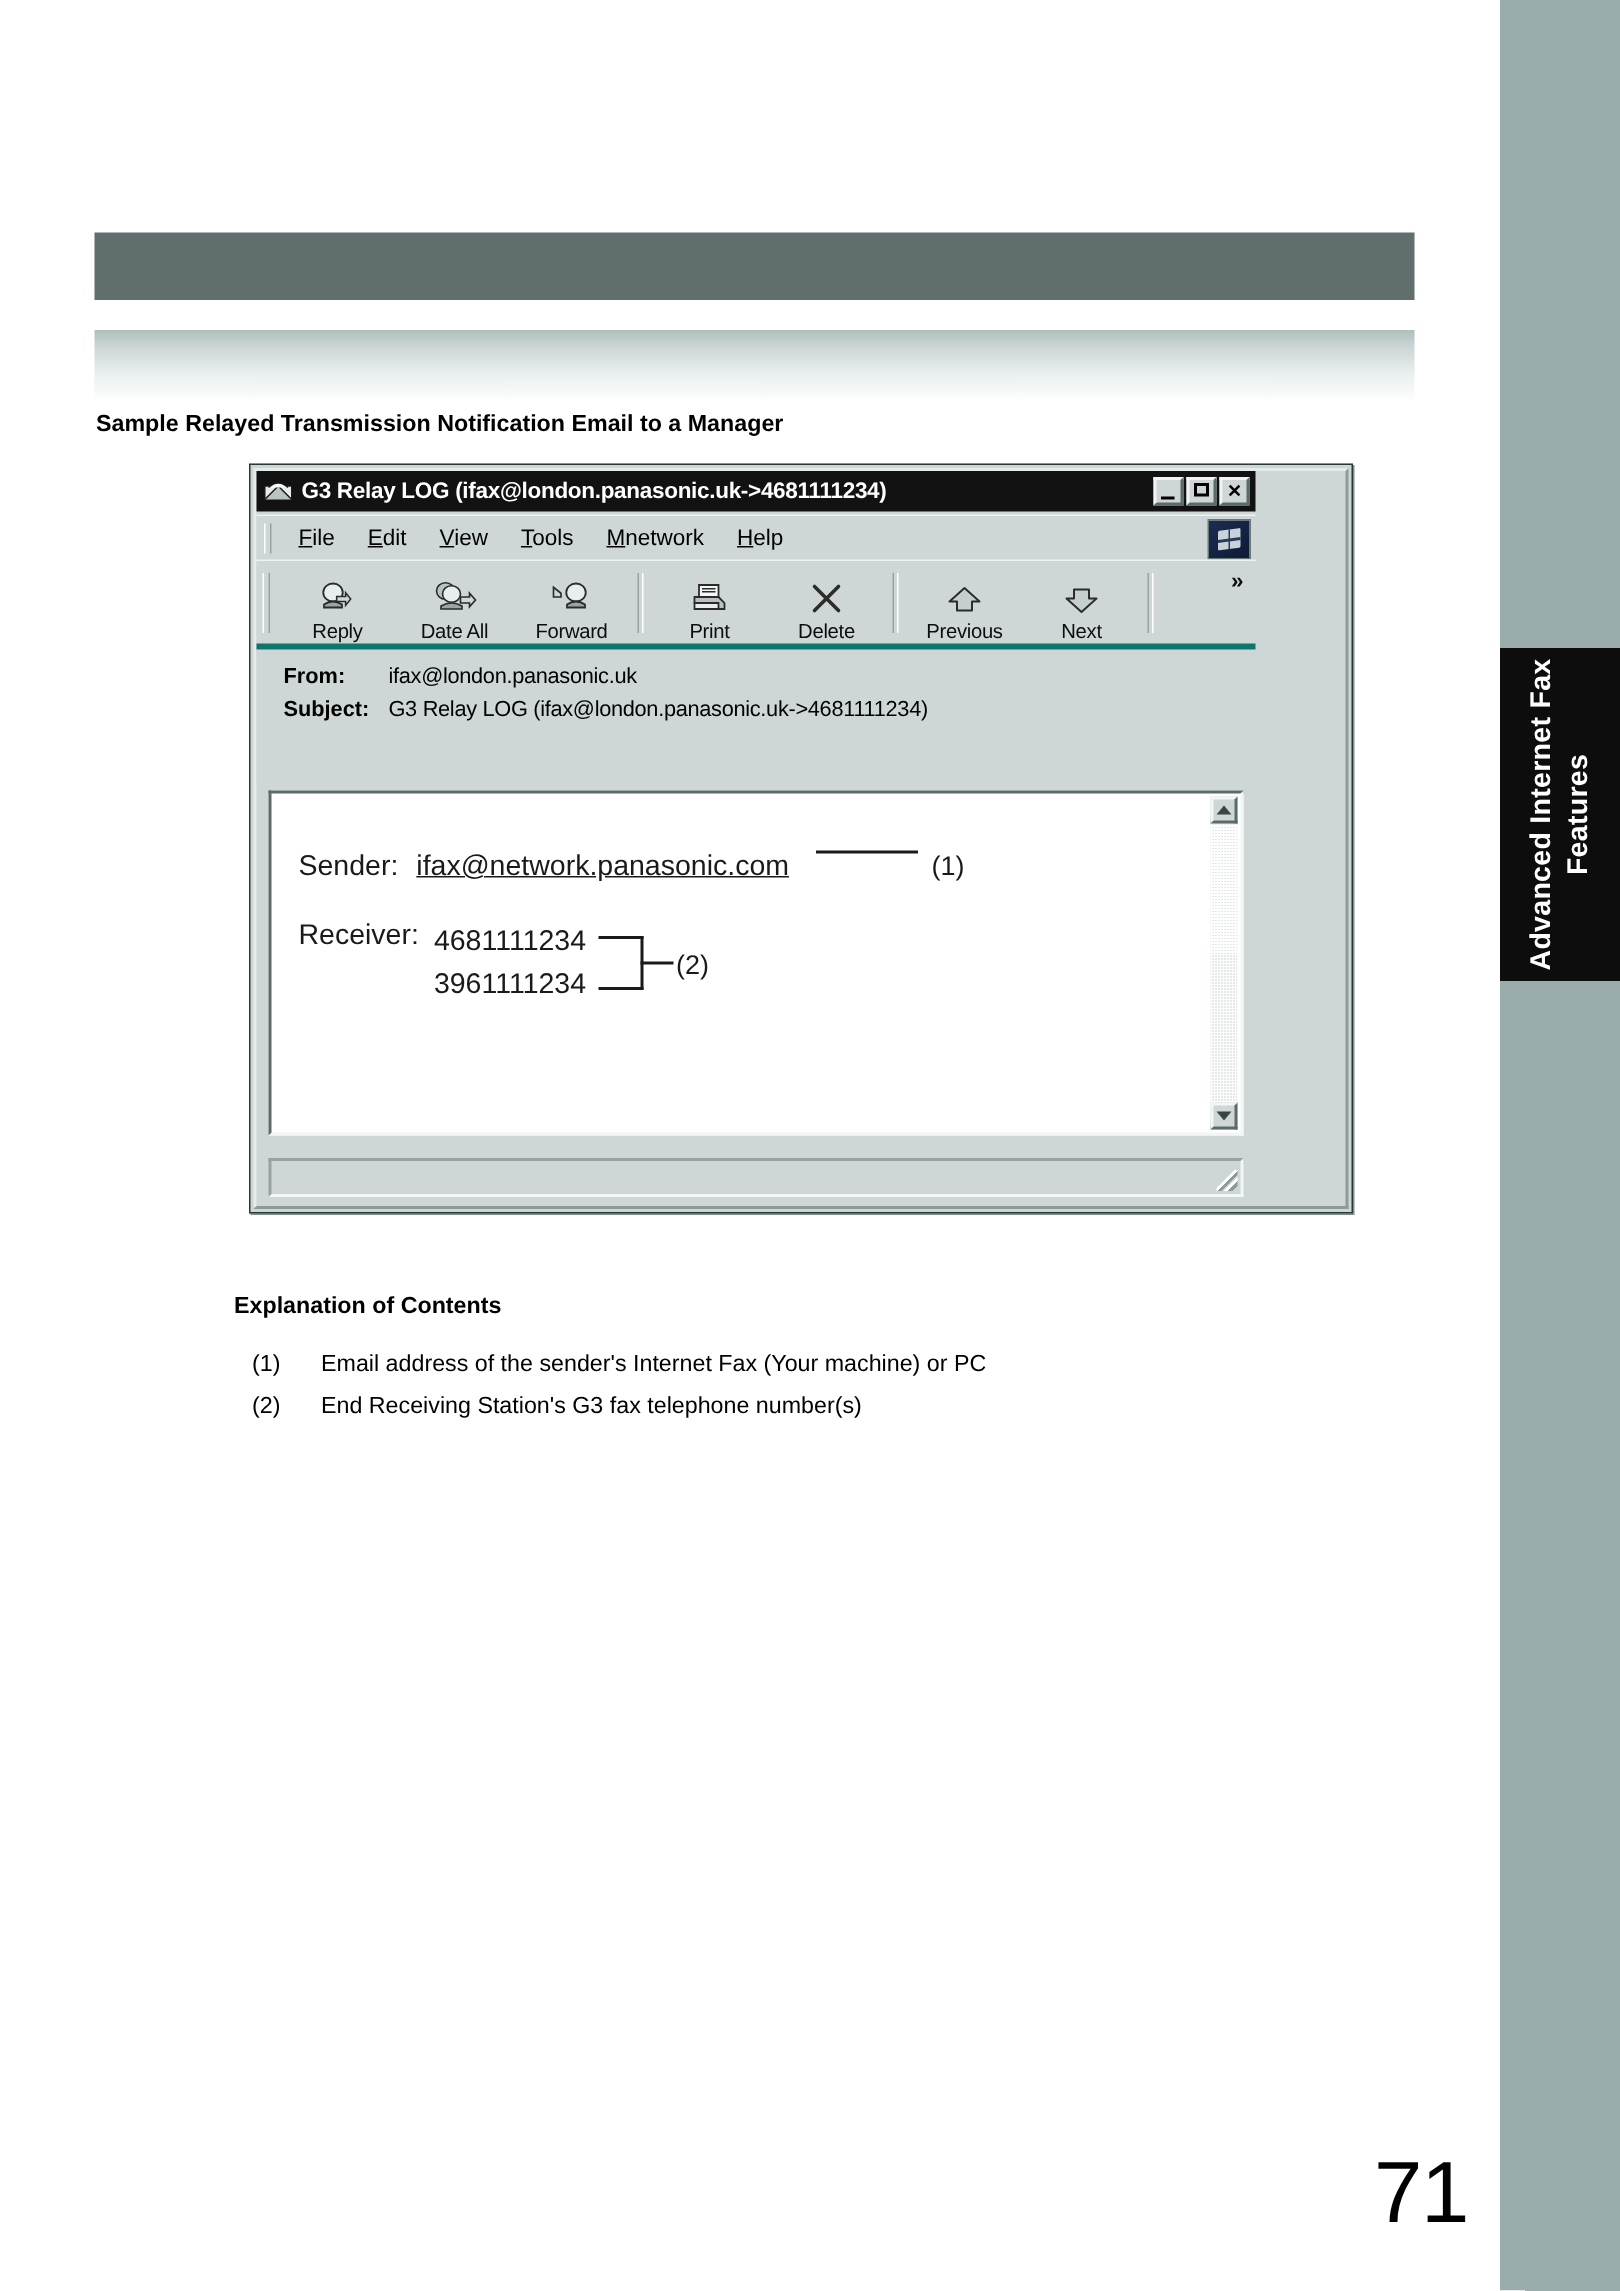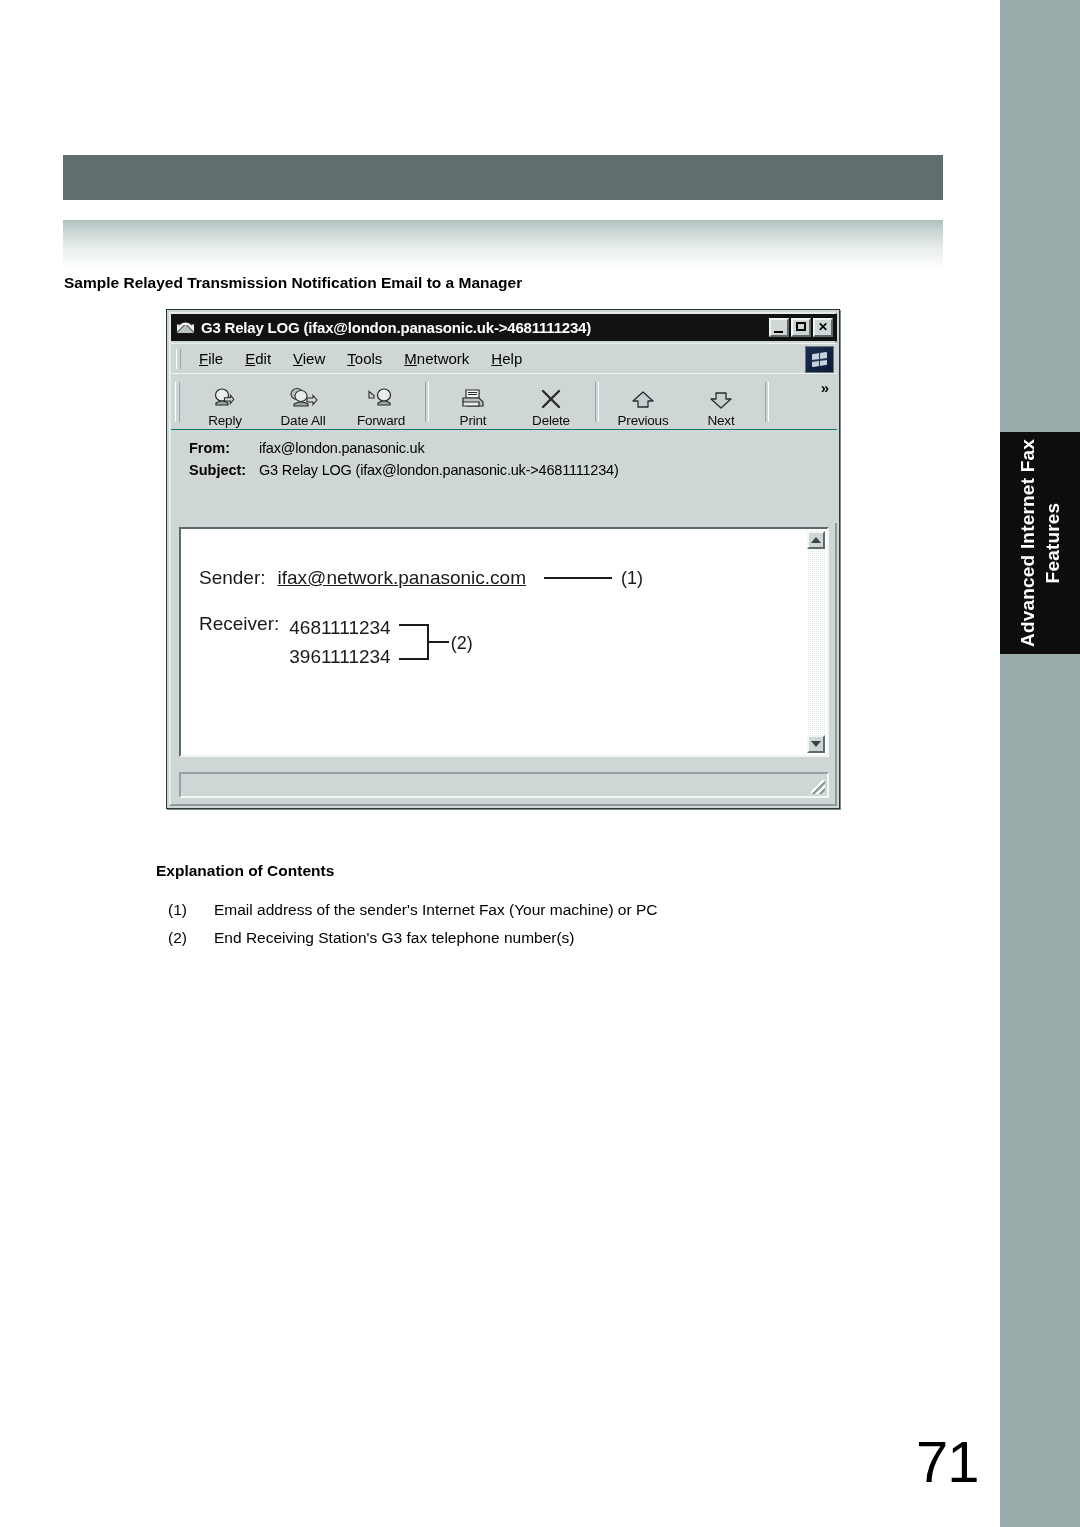--- a/index.html
+++ b/index.html
@@ -106,21 +106,21 @@
     line-height: 28px;
   }
   .exp-num { width: 46px; flex: none; }
   .exp-text { flex: 1; }
 
   
   .win {
     position: absolute;
     left: 166px;
     top: 309px;
-    width: 674px;
+    width: 736px;
     height: 500px;
     background: #ced6d6;
     border: 1px solid #2b3737;
     box-shadow: 1px 1px 0 #7f8c8c;
     font-family: "Liberation Sans", sans-serif;
     box-sizing: border-box;
   }
   .win-frame {
     position: absolute;
     left: 2px; top: 2px; right: 2px; bottom: 2px;
@@ -275,21 +275,21 @@
     font-size: 15px; font-weight: bold; color: #0d0d0d;
   }
 
   
   .headers {
     position: absolute;
     left: 4px; top: 119px;
     width: 666px;
     height: 94px;
     background: #ced6d6;
-    border-top: 1px solid #0f766e;
+    border-top: 4px solid #0f766e;
     box-sizing: border-box;
     padding: 7px 0 0 0;
   }
   .hdr-row { display: flex; height: 22px; align-items: center; }
   .hdr-key {
     width: 88px;
     flex: none;
     padding-left: 18px;
     font-size: 14.5px;
     font-weight: bold;
@@ -324,21 +324,21 @@
     right: 22px;
   }
   .body-title {
     font-size: 19px;
     color: #1a1a1a;
     letter-spacing: 0.2px;
   }
   .body-sender {
     margin-top: 24px;
     display: flex;
-    align-items: center;
+    align-items: flex-start;
     font-size: 19px;
     color: #1a1a1a;
   }
   .sender-label { margin-right: 12px; }
   .sender-link { text-decoration: underline; }
   .callout-line {
     width: 68px; height: 2px; background: #1a1a1a;
     margin: 0 9px 0 18px;
   }
   .callout-num { font-size: 18px; color: #1a1a1a; }

